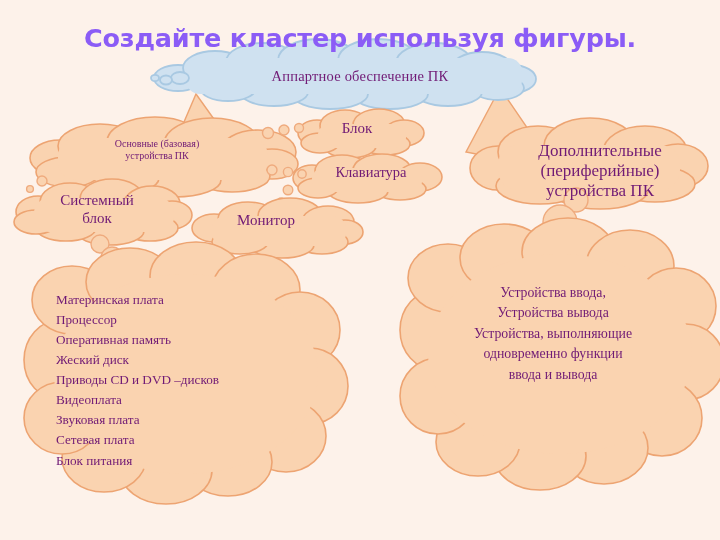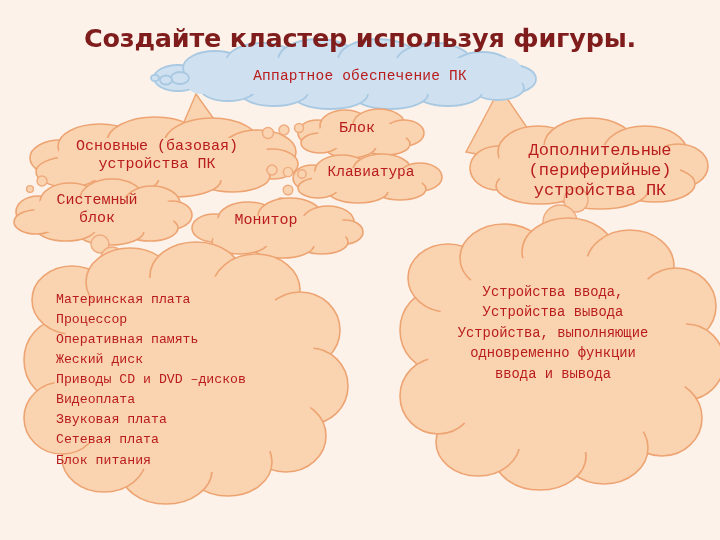--- a/index.html
+++ b/index.html
@@ -22,47 +22,46 @@
   }
   #svg-layer {
     position: absolute;
     left: 0; top: 0;
     width: 720px;
     height: 540px;
   }
   .txt {
     position: absolute;
     text-align: center;
-    color: #b91c1c;
+    color: #701a75;
     white-space: pre-line;
     line-height: 1.18;
     z-index: 5;
-    font-family: Liberation Mono, monospace;
   }
   #page-title {
     position: absolute;
     left: 0;
     top: 6px;
     width: 720px;
     text-align: center;
     font-family: "DejaVu Sans", sans-serif;
     font-weight: bold;
     font-size: 25.5px;
     letter-spacing: -0.2px;
-    color: #7f1d1d;
+    color: #8b5cf6;
     z-index: 6;
   }
   #lbl-root {
     left: 200px; top: 68px; width: 320px;
     font-size: 14.5px;
     letter-spacing: 0.2px;
   }
   #lbl-basic {
     left: 42px; top: 138px; width: 230px;
-    font-size: 15px;
+    font-size: 10px;
   }
   #lbl-extra {
     left: 500px; top: 141px; width: 200px;
     font-size: 17px;
   }
   #lbl-mouse {
     left: 312px; top: 120px; width: 90px;
     font-size: 15px;
   }
   #lbl-keyboard {

